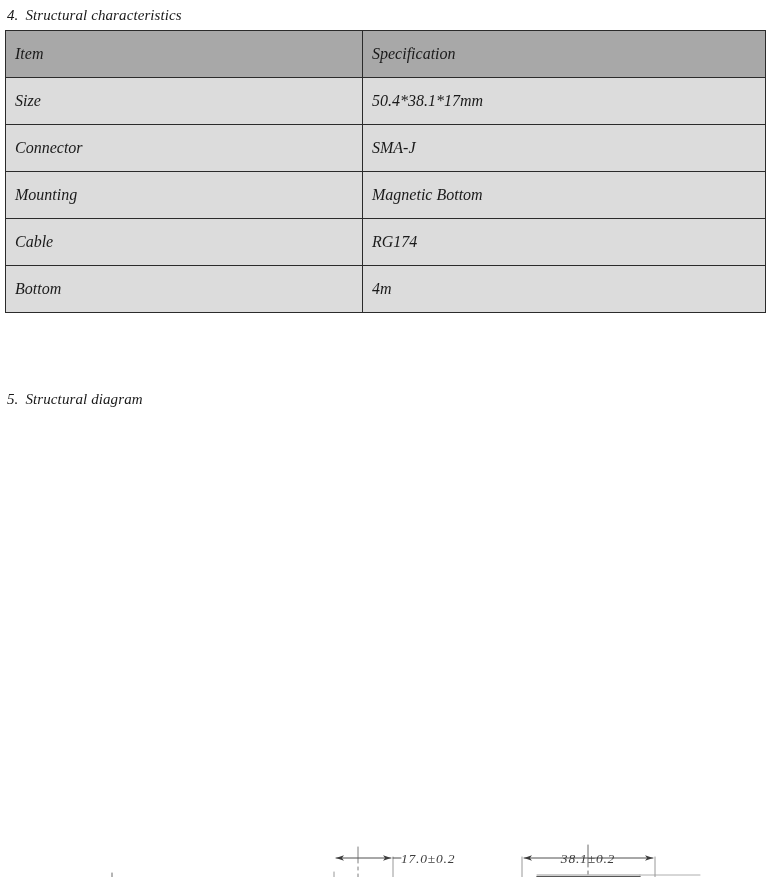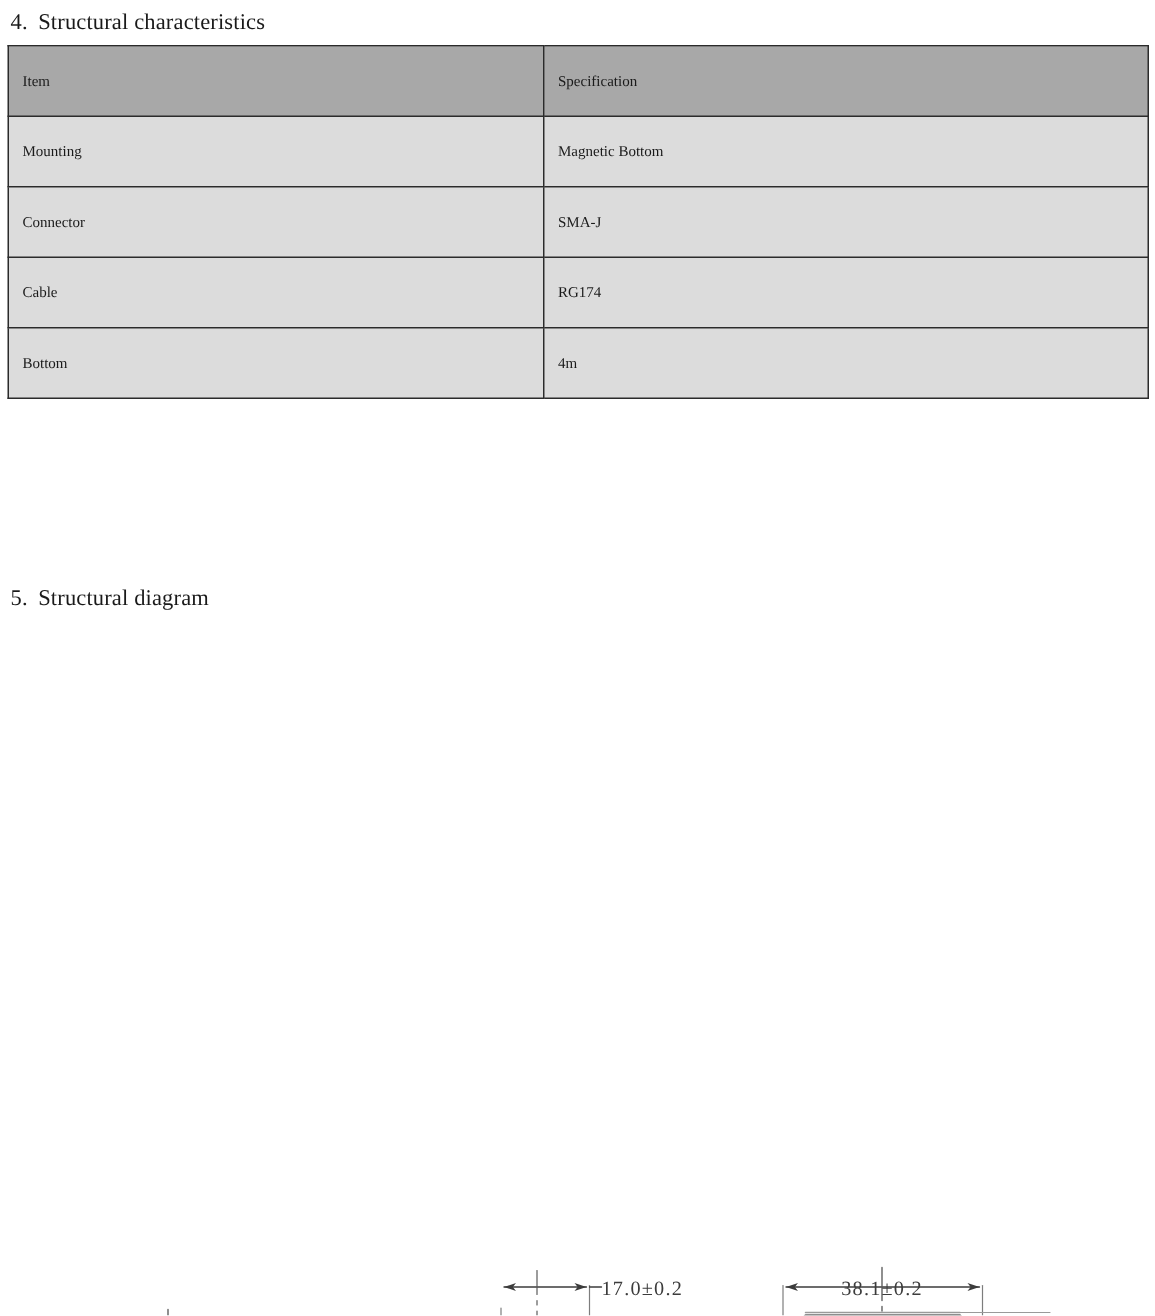--- a/index.html
+++ b/index.html
@@ -4,21 +4,21 @@
 <style>
   * { box-sizing: border-box; }
   html, body {
     margin: 0; padding: 0;
     width: 770px; height: 877px;
     background: #ffffff;
     font-family: "Liberation Serif", "DejaVu Serif", serif;
     color: #1a1a1a;
     overflow: hidden;
   }
-  .page { position: relative; width: 659px; height: 877px; }
+  .page { position: relative; width: 659px; height: 877px; font-style: italic; }
 
   
   .section-heading {
     position: absolute;
     font-size: 15px;
     font-family: "Liberation Serif", "DejaVu Serif", serif;
     color: #1a1a1a;
     white-space: nowrap;
     letter-spacing: 0.1px;
   }
@@ -28,21 +28,21 @@
   #heading-structural-diagram { left: 7px; top: 391px; }
 
   
   .spec-table {
     position: absolute;
     left: 5px;
     top: 30px;
     width: 760px;
     border-collapse: collapse;
     table-layout: fixed;
-    font-size: 10px;
+    font-size: 16px;
     border-radius: 24px;
   }
   .spec-table th, .spec-table td {
     border: 1.2px solid #2b2b2b;
     padding: 0 0 0 9px;
     height: 47px;
     text-align: left;
     font-weight: normal;
     vertical-align: middle;
     line-height: 1.1;
@@ -90,26 +90,30 @@
 
   <table class="spec-table">
     <thead>
       <tr>
         <th class="col-item">Item</th>
         <th class="col-spec">Specification</th>
       </tr>
     </thead>
     <tbody>
       <tr>
+        <td>Size</td>
+        <td>50.4*38.1*17mm</td>
+      </tr>
+      <tr>
+        <td>Connector</td>
+        <td>SMA-J</td>
+      </tr>
+      <tr>
         <td>Mounting</td>
         <td>Magnetic Bottom</td>
-      </tr>
-      <tr>
-        <td>Connector</td>
-        <td>SMA-J</td>
       </tr>
       <tr>
         <td>Cable</td>
         <td>RG174</td>
       </tr>
       <tr>
         <td>Bottom</td>
         <td>4m</td>
       </tr>
     </tbody>

